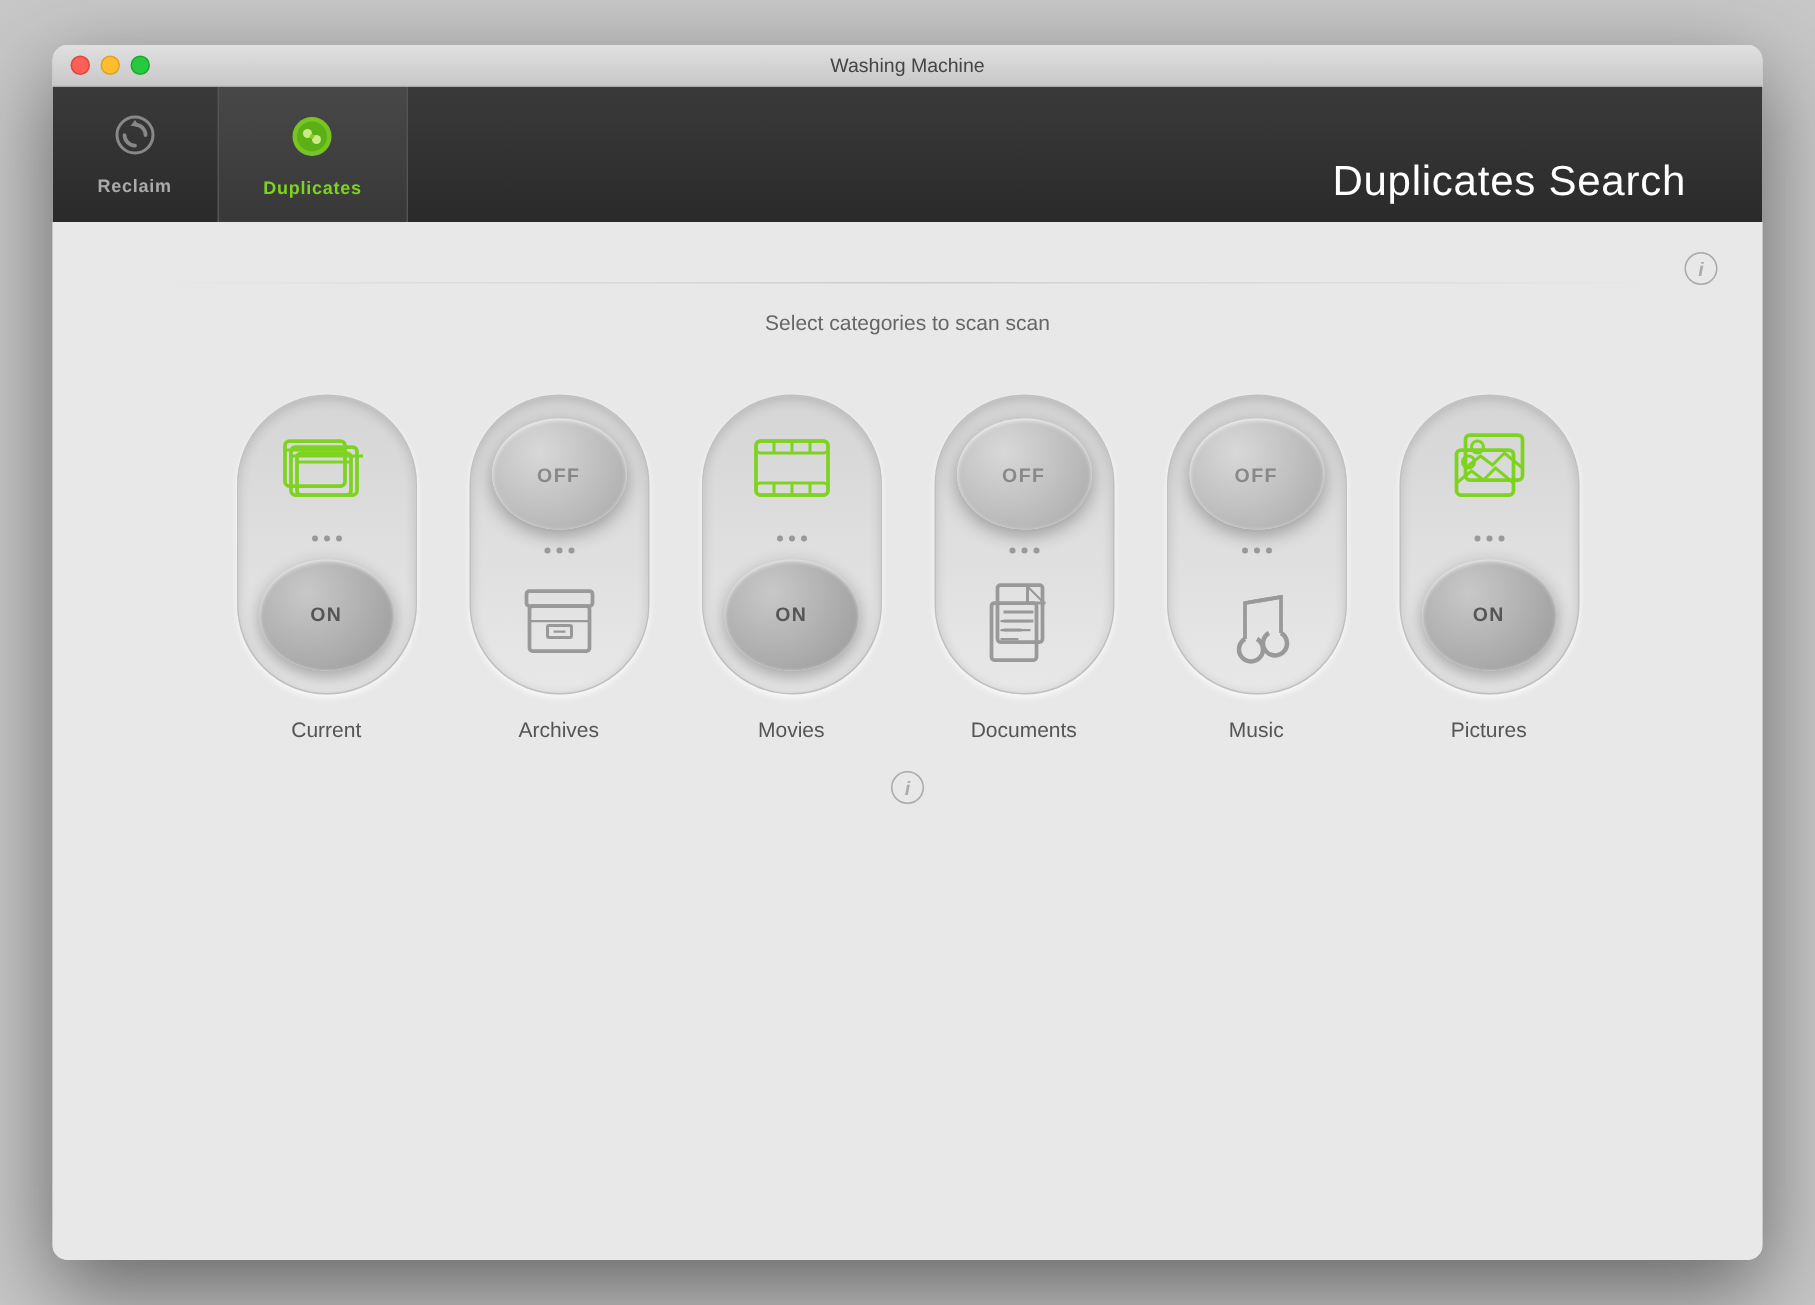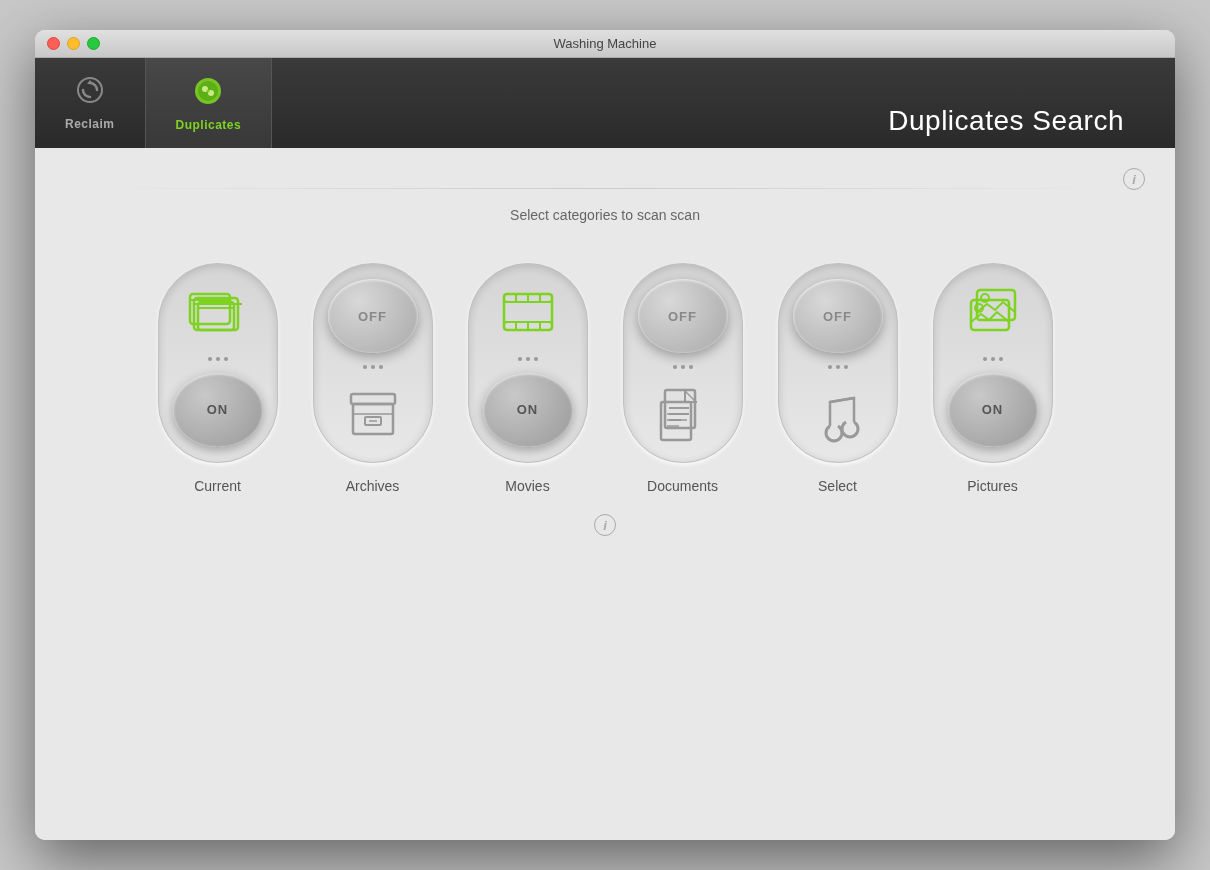--- a/index.html
+++ b/index.html
@@ -502,21 +502,21 @@
           </div>
           <div class="toggle-icon-area">
             <svg class="svg-icon" viewBox="0 0 60 60">
               <path d="M22 42 A8 8 0 1 0 30 42" fill="none" stroke="#999" stroke-width="3"></path>
               <path d="M22 42 L22 18 L46 14 L46 38" fill="none" stroke="#999" stroke-width="2.5"></path>
               <line x1="22" y1="18" x2="46" y2="14" stroke="#999" stroke-width="2.5"></line>
               <path d="M38 38 A8 8 0 1 0 46 38" fill="none" stroke="#999" stroke-width="3"></path>
             </svg>
           </div>
         </div>
-        <span class="toggle-label">Select</span>
+        <span class="toggle-label">Music</span>
       </div>
 
       <div class="toggle-item">
         <div class="toggle-pill on">
           <div class="toggle-icon-area">
             <svg class="svg-icon" viewBox="0 0 60 60">
 
               <rect x="14" y="8" width="38" height="30" rx="3" fill="none" stroke="#7ed321" stroke-width="2.5"></rect>
               <circle cx="22" cy="16" r="4" fill="none" stroke="#7ed321" stroke-width="2"></circle>
               <path d="M14 30 L24 22 L32 28 L40 20 L52 30" fill="none" stroke="#7ed321" stroke-width="2"></path>

